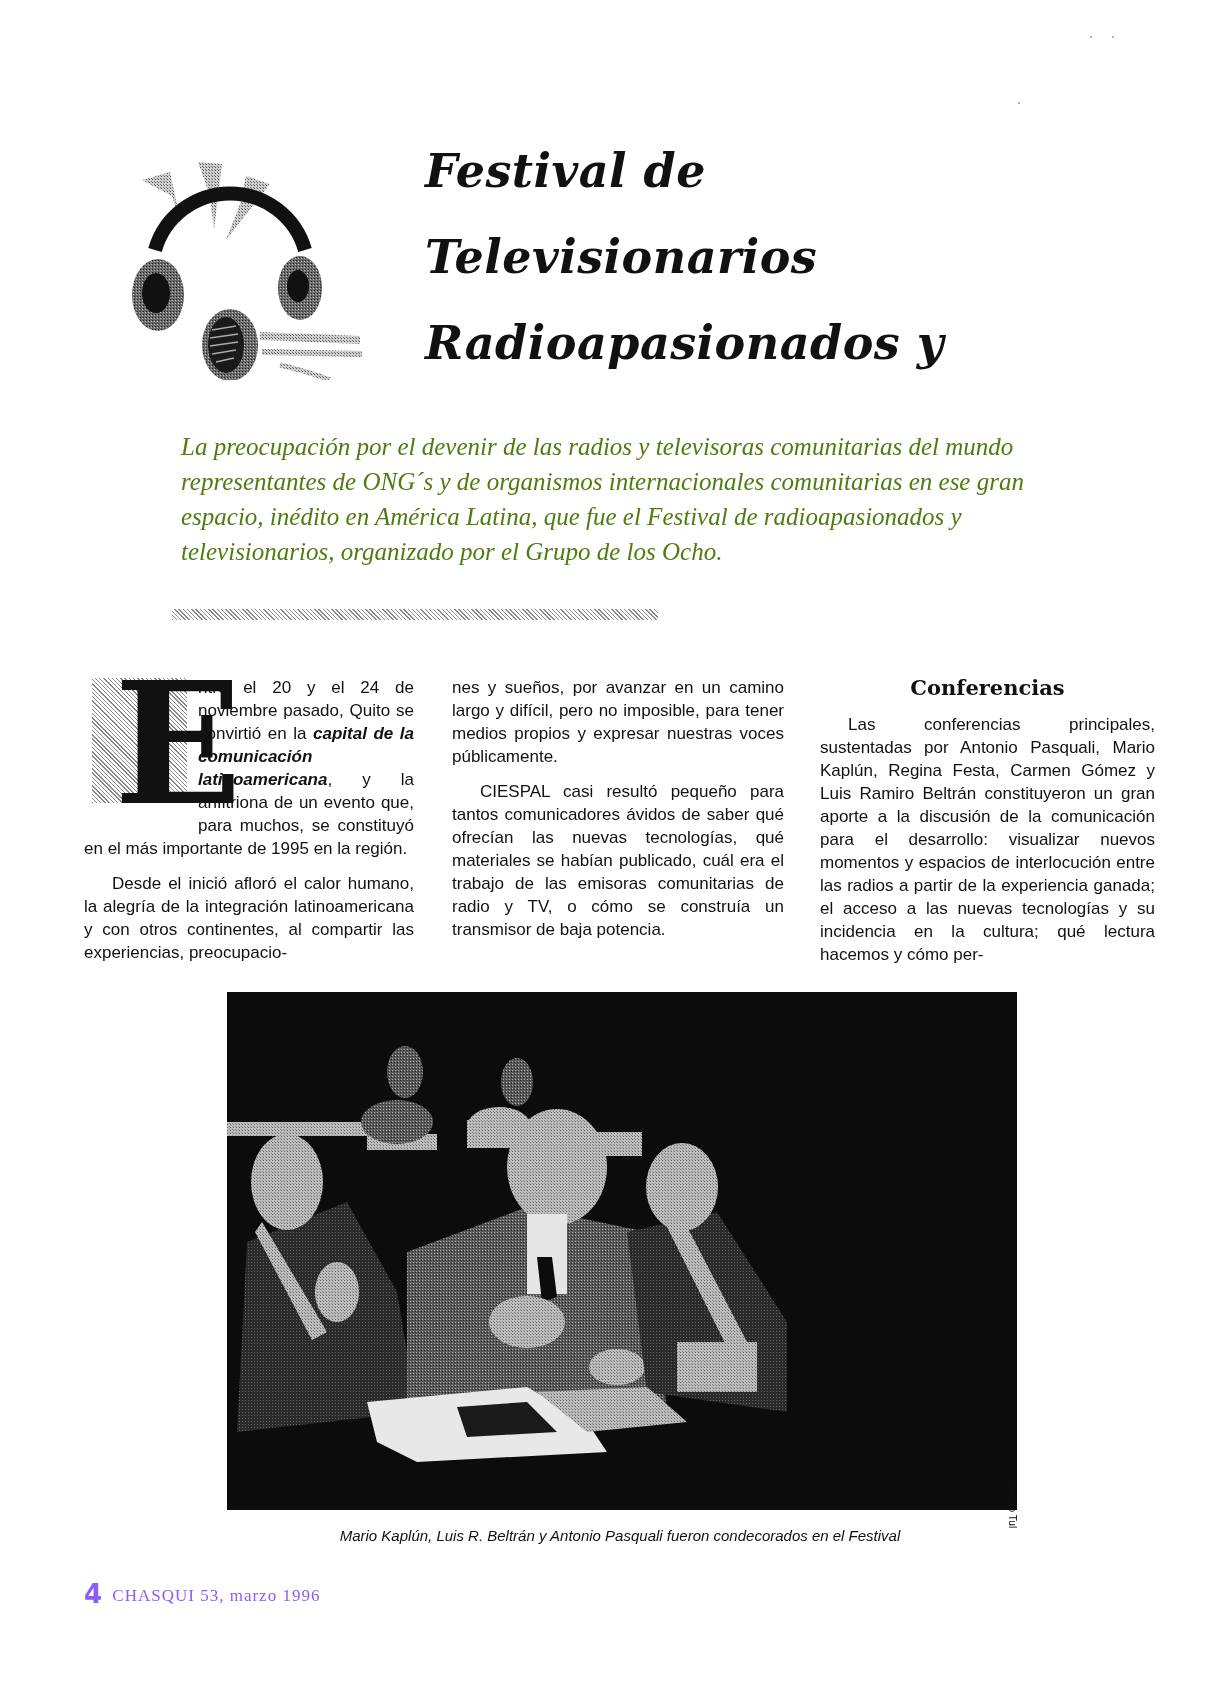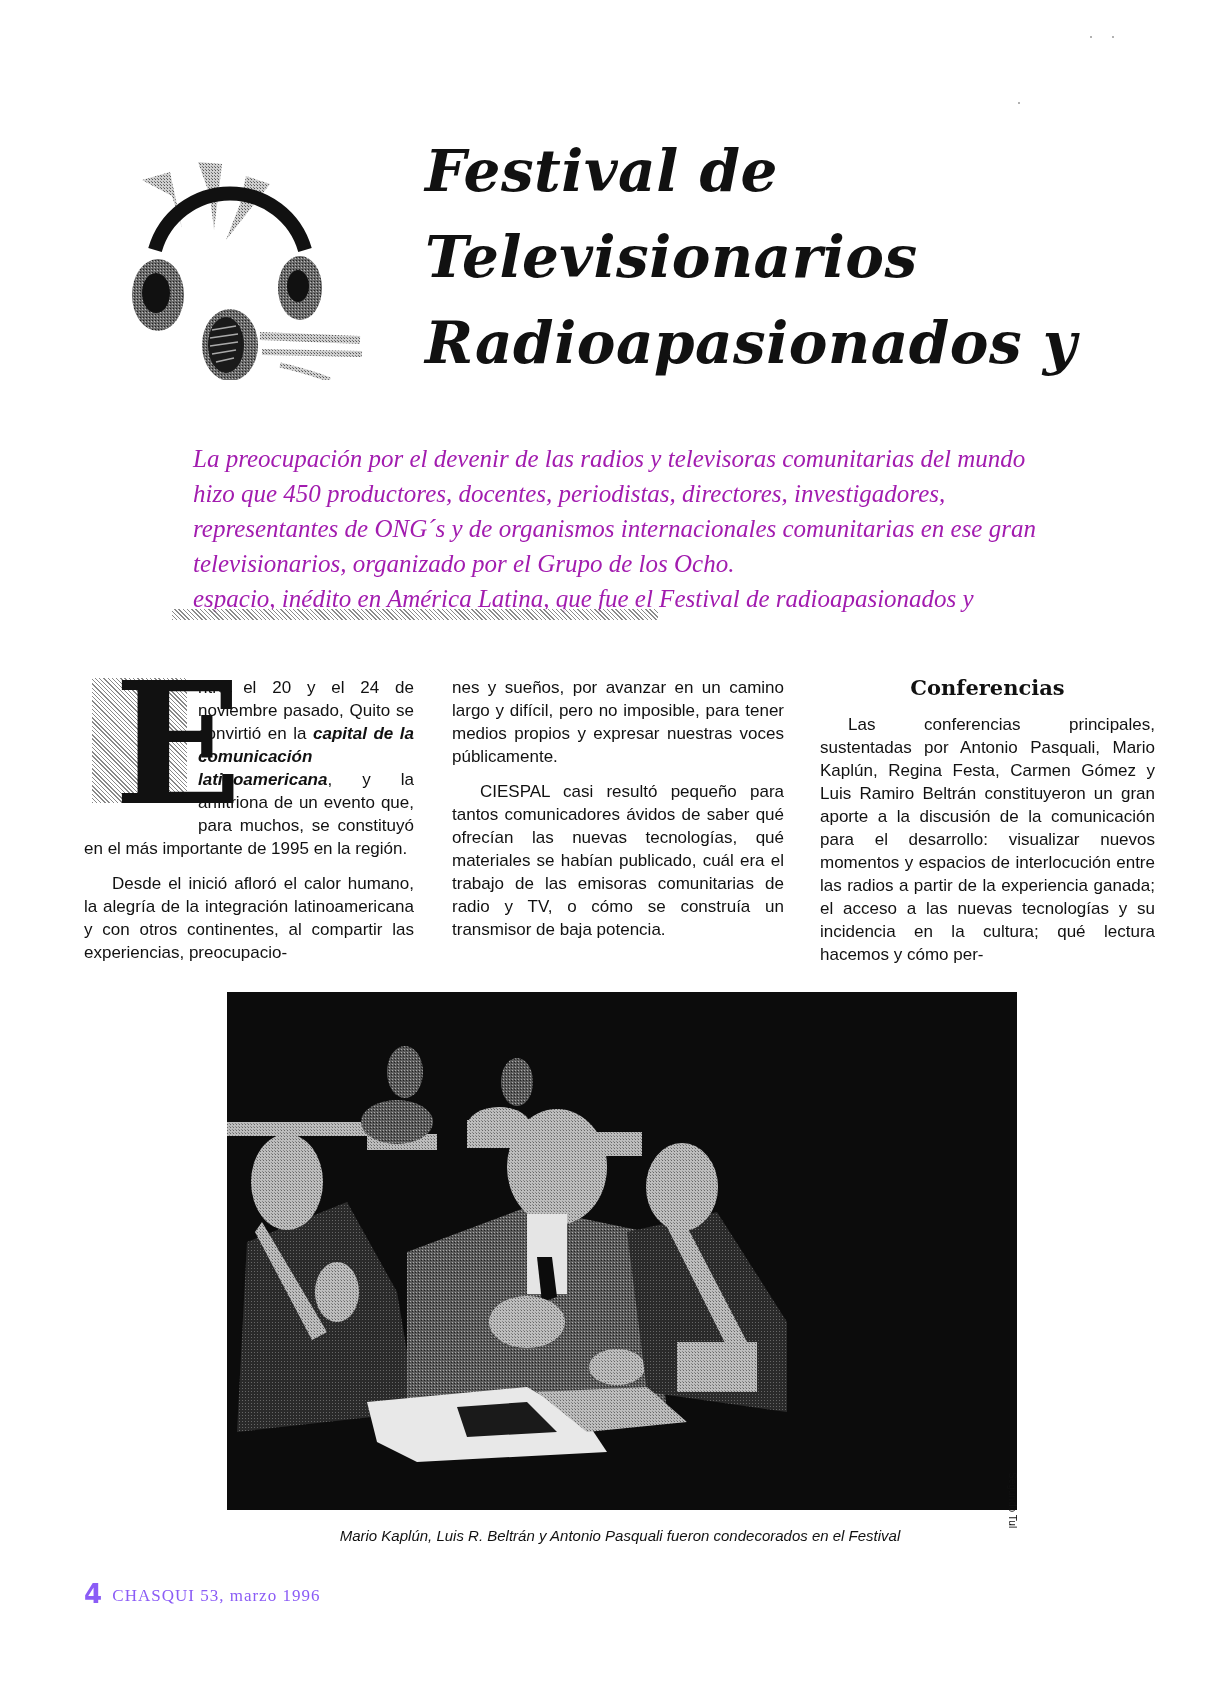--- a/index.html
+++ b/index.html
@@ -2,25 +2,25 @@
 <html><head>
   <meta charset="utf-8">
   <style>
     html, body { margin: 0; padding: 0; background: #ffffff; }
     body { width: 1221px; height: 1685px; position: relative; overflow: hidden; color: #111; font-family: "Liberation Sans", sans-serif; }
 
     
     .logo { position: absolute; left: 110px; top: 140px; width: 270px; height: 240px; }
 
     
-    .title { position: absolute; left: 425px; top: 128px; margin: 0; font-family: "DejaVu Serif", "Liberation Serif", serif; font-style: italic; font-weight: bold; font-size: 58px; line-height: 86px; letter-spacing: 0.5px; color: #111; }
+    .title { position: absolute; left: 425px; top: 128px; margin: 0; font-family: "DejaVu Serif", "Liberation Serif", serif; font-style: italic; font-weight: bold; font-size: 46px; line-height: 86px; letter-spacing: 0.5px; color: #111; }
     .title span { display: block; white-space: nowrap; }
 
     
-    .lede { position: absolute; left: 180px; top: 428px; width: 890px; margin: 13px; font-family: "Liberation Serif", serif; font-style: italic; font-size: 25px; line-height: 35px; color: #a21caf; }
+    .lede { position: absolute; left: 180px; top: 428px; width: 890px; margin: 1px; font-family: "Liberation Serif", serif; font-style: italic; font-size: 25px; line-height: 35px; color: #4d7c0f; }
     .lede span { display: block; white-space: nowrap; }
 
     .dotted-rule { position: absolute; left: 172px; top: 609px; width: 486px; height: 11px;
       background-image: repeating-linear-gradient(45deg, #777 0 1px, #fff 1px 3px), repeating-linear-gradient(-45deg, #888 0 1px, transparent 1px 3px);
       background-color: #bbb; opacity: 0.85; }
 
     
     .col { position: absolute; top: 676px; width: 330px; font-size: 17px; line-height: 23px; color: #111; text-align: justify; }
     .col p { margin: 0 0 12px 0; }
     .col .indent { text-indent: 28px; }
@@ -98,24 +98,23 @@
 </div>
 
 <h1 class="title">
   <span>Festival de</span>
   <span>Televisionarios</span>
   <span>Radioapasionados y</span>
 </h1>
 
 <p class="lede">
   <span>La preocupación por el devenir de las radios y televisoras comunitarias del mundo</span>
-  <span>hizo que 450 productores, docentes, periodistas, directores, investigadores,</span>
   <span>representantes de ONG´s y de organismos internacionales comunitarias en ese gran</span>
+  <span>espacio, inédito en América Latina, que fue el Festival de radioapasionados y</span>
   <span>televisionarios, organizado por el Grupo de los Ocho.</span>
-  <span>espacio, inédito en América Latina, que fue el Festival de radioapasionados y</span>
 </p>
 <div class="dotted-rule"></div>
 
 <div class="col col-1">
   <p class="drop-cap-wrap">
     <span class="drop-cap">
       <span class="halftone"></span>
       <span class="letter">E</span>
     </span><span>ntre el 20 y el 24 de noviembre pasado, Quito se convirtió en la </span><span class="bold-it">capital de la comunicación latinoamericana</span><span>, y la anfitriona de un evento que, para muchos, se constituyó en el más importante de 1995 en la región.</span>
   </p>

